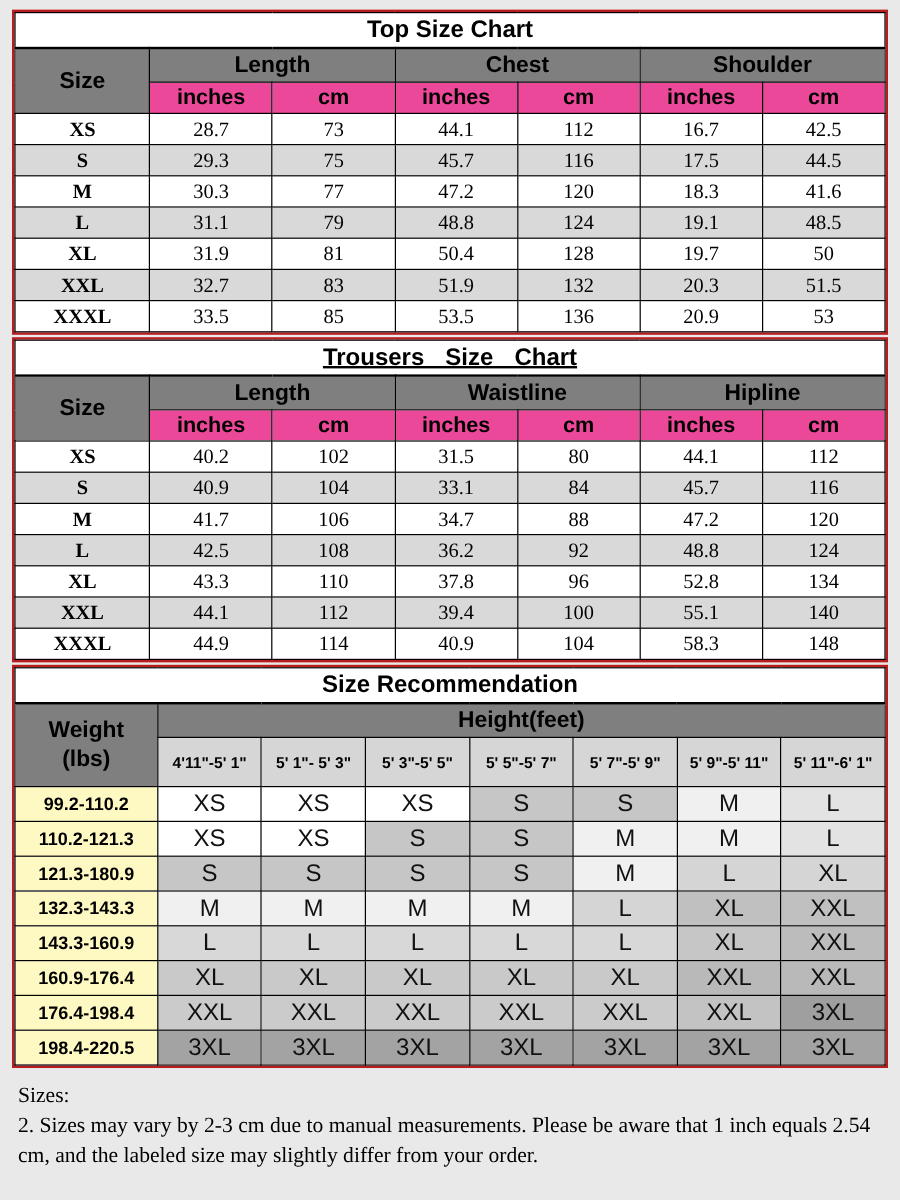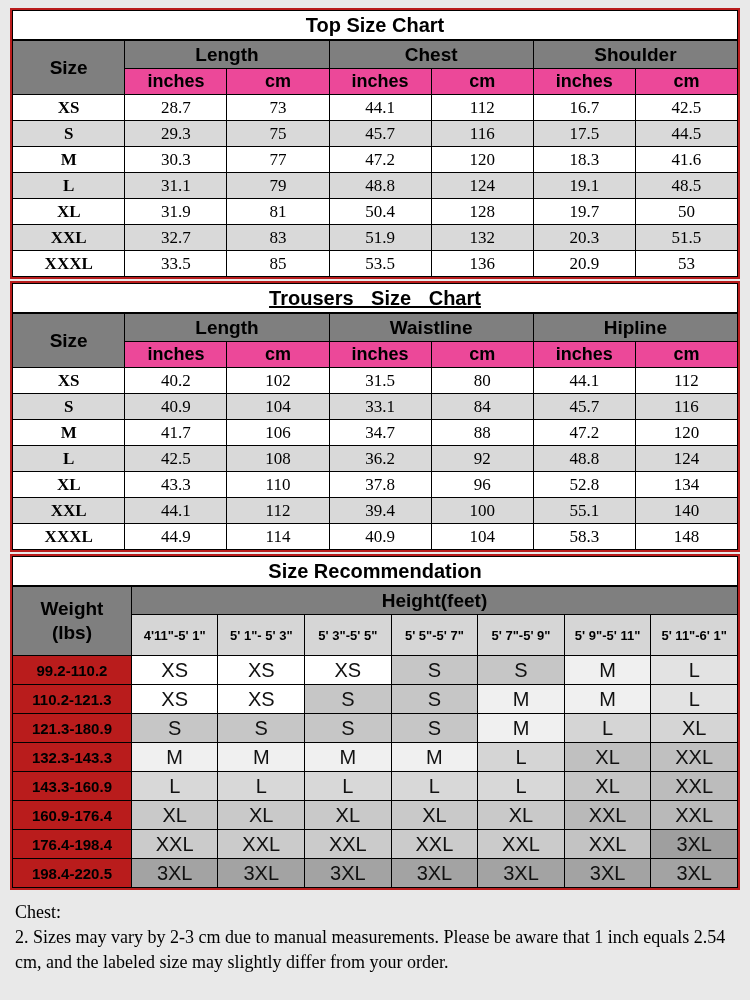--- a/index.html
+++ b/index.html
@@ -38,21 +38,21 @@
   }
   .data-row .size-cell { font-weight:bold; }
   .stripe td { background:#d9d9d9; }
 
   
   .range-row td {
     height:40px; background:#d6d6d6; font-weight:bold; font-size:13px;
   }
   .rec-row td { height:28px; font-size:20px; color:#111; }
   .rec-row .weight-cell {
-    background:#b91c1c; font-weight:bold; font-size:15px; color:#000;
+    background:#fef9c3; font-weight:bold; font-size:15px; color:#000;
   }
   .weight-hdr div { line-height:1.25; }
 
   .note {
     padding:8px 5px 0 5px;
     font-family:"Liberation Serif", serif; font-size:18px; color:#000;
   }
   .note p { margin:0; line-height:1.38; }
 </style>
 </head>
@@ -362,17 +362,17 @@
         <td style="background-color: rgb(163, 163, 163);">3XL</td>
         <td style="background-color: rgb(163, 163, 163);">3XL</td>
         <td style="background-color: rgb(163, 163, 163);">3XL</td>
         <td style="background-color: rgb(163, 163, 163);">3XL</td>
       </tr>
       </tbody>
     </table>
   </div>
 
   <div class="note">
-    <p>Chest:</p>
+    <p>Sizes:</p>
     <p>2. Sizes may vary by 2-3 cm due to manual measurements. Please be aware that 1 inch equals 2.54 cm, and the labeled size may slightly differ from your order.</p>
   </div>
 
 </div>
 
 </body></html>

